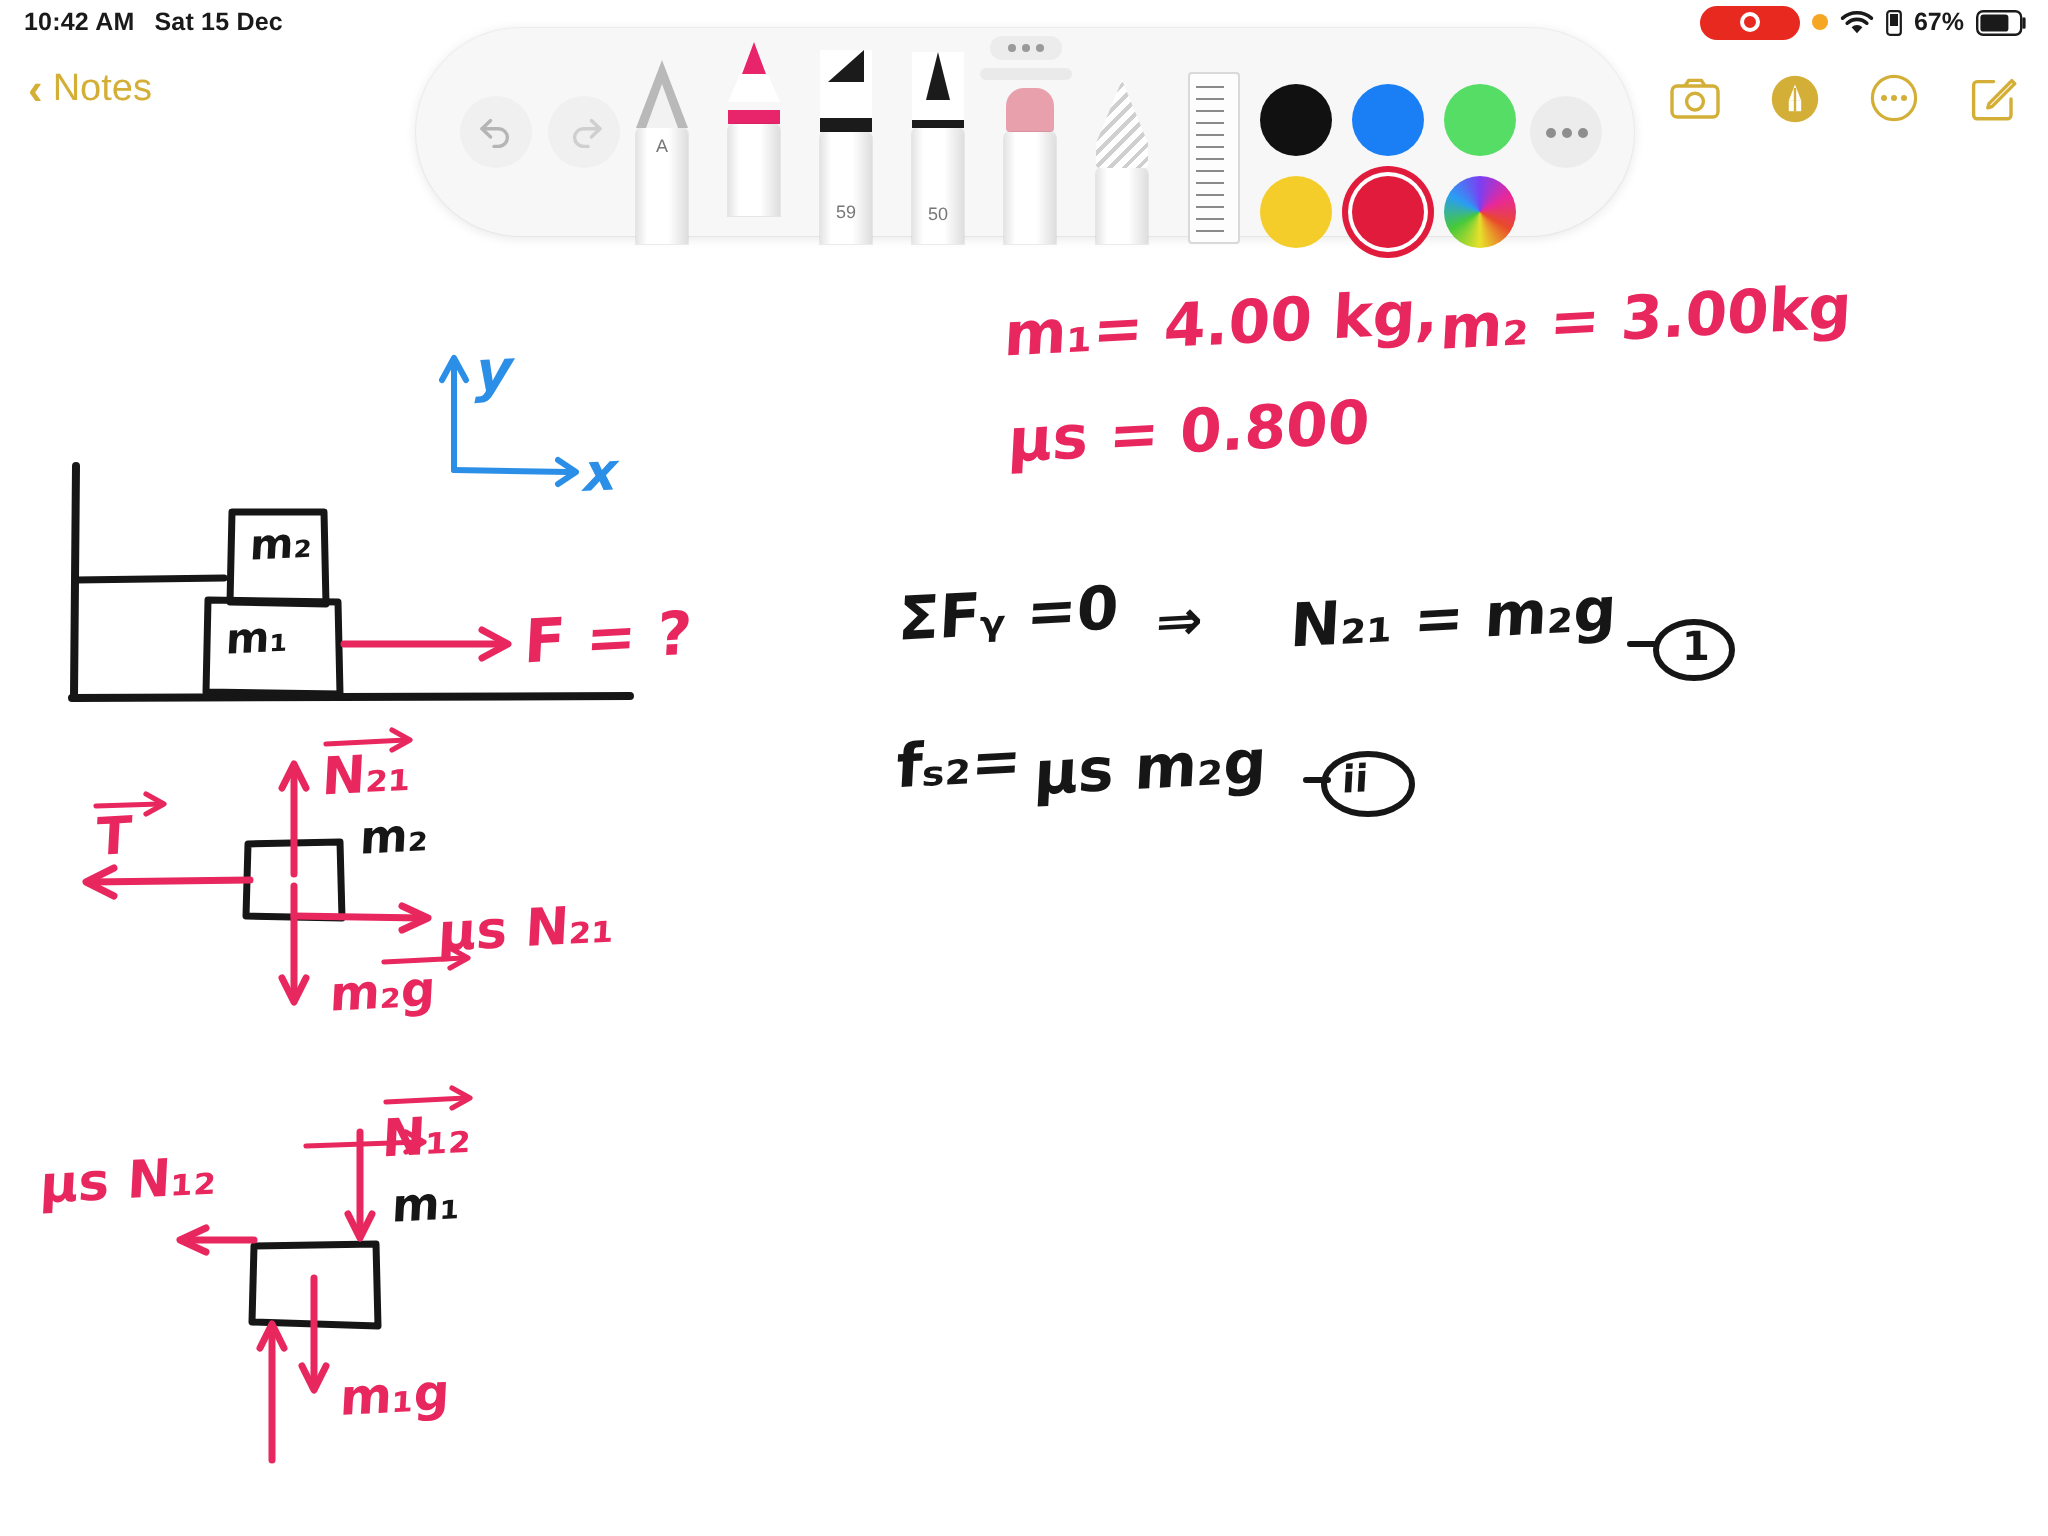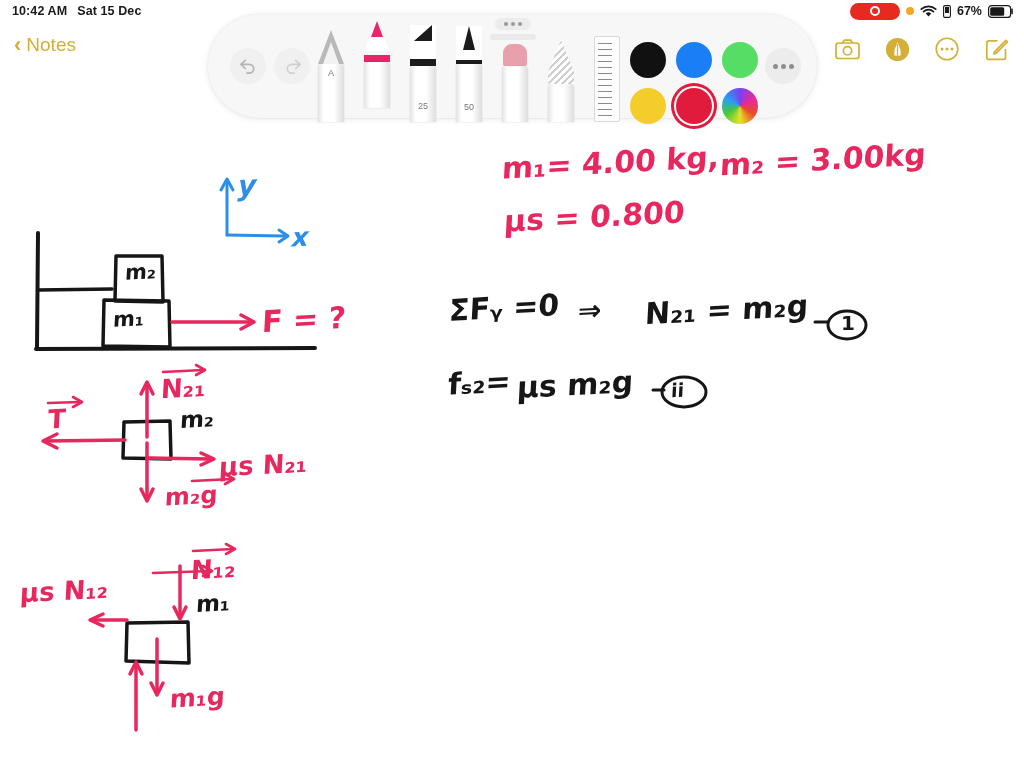--- a/index.html
+++ b/index.html
@@ -264,21 +264,21 @@
         <div class="tip-pen-nib"></div>
       </div>
       <div class="band" style="background:#e8256a;"></div>
       <div class="pen-body" style="height:46px;"></div>
     </div>
 
     <div class="pen" style="left:92px;">
       <div class="tip-marker"></div>
       <div class="band" style="background:#1b1b1b;"></div>
       <div class="pen-body" style="height:56px;"></div>
-      <div class="pen-label" style="position:absolute;top:74px;left:0;width:26px;">25</div>
+      <div class="pen-label" style="position:absolute;top:74px;left:0;width:26px;">59</div>
     </div>
 
     <div class="pen" style="left:138px;">
       <div class="tip-brush"></div>
       <div class="band" style="background:#1b1b1b;height:4px;"></div>
       <div class="pen-body" style="height:58px;"></div>
       <div class="pen-label" style="position:absolute;top:74px;left:0;width:26px;">50</div>
     </div>
 
     <div class="pen" style="left:184px;">

